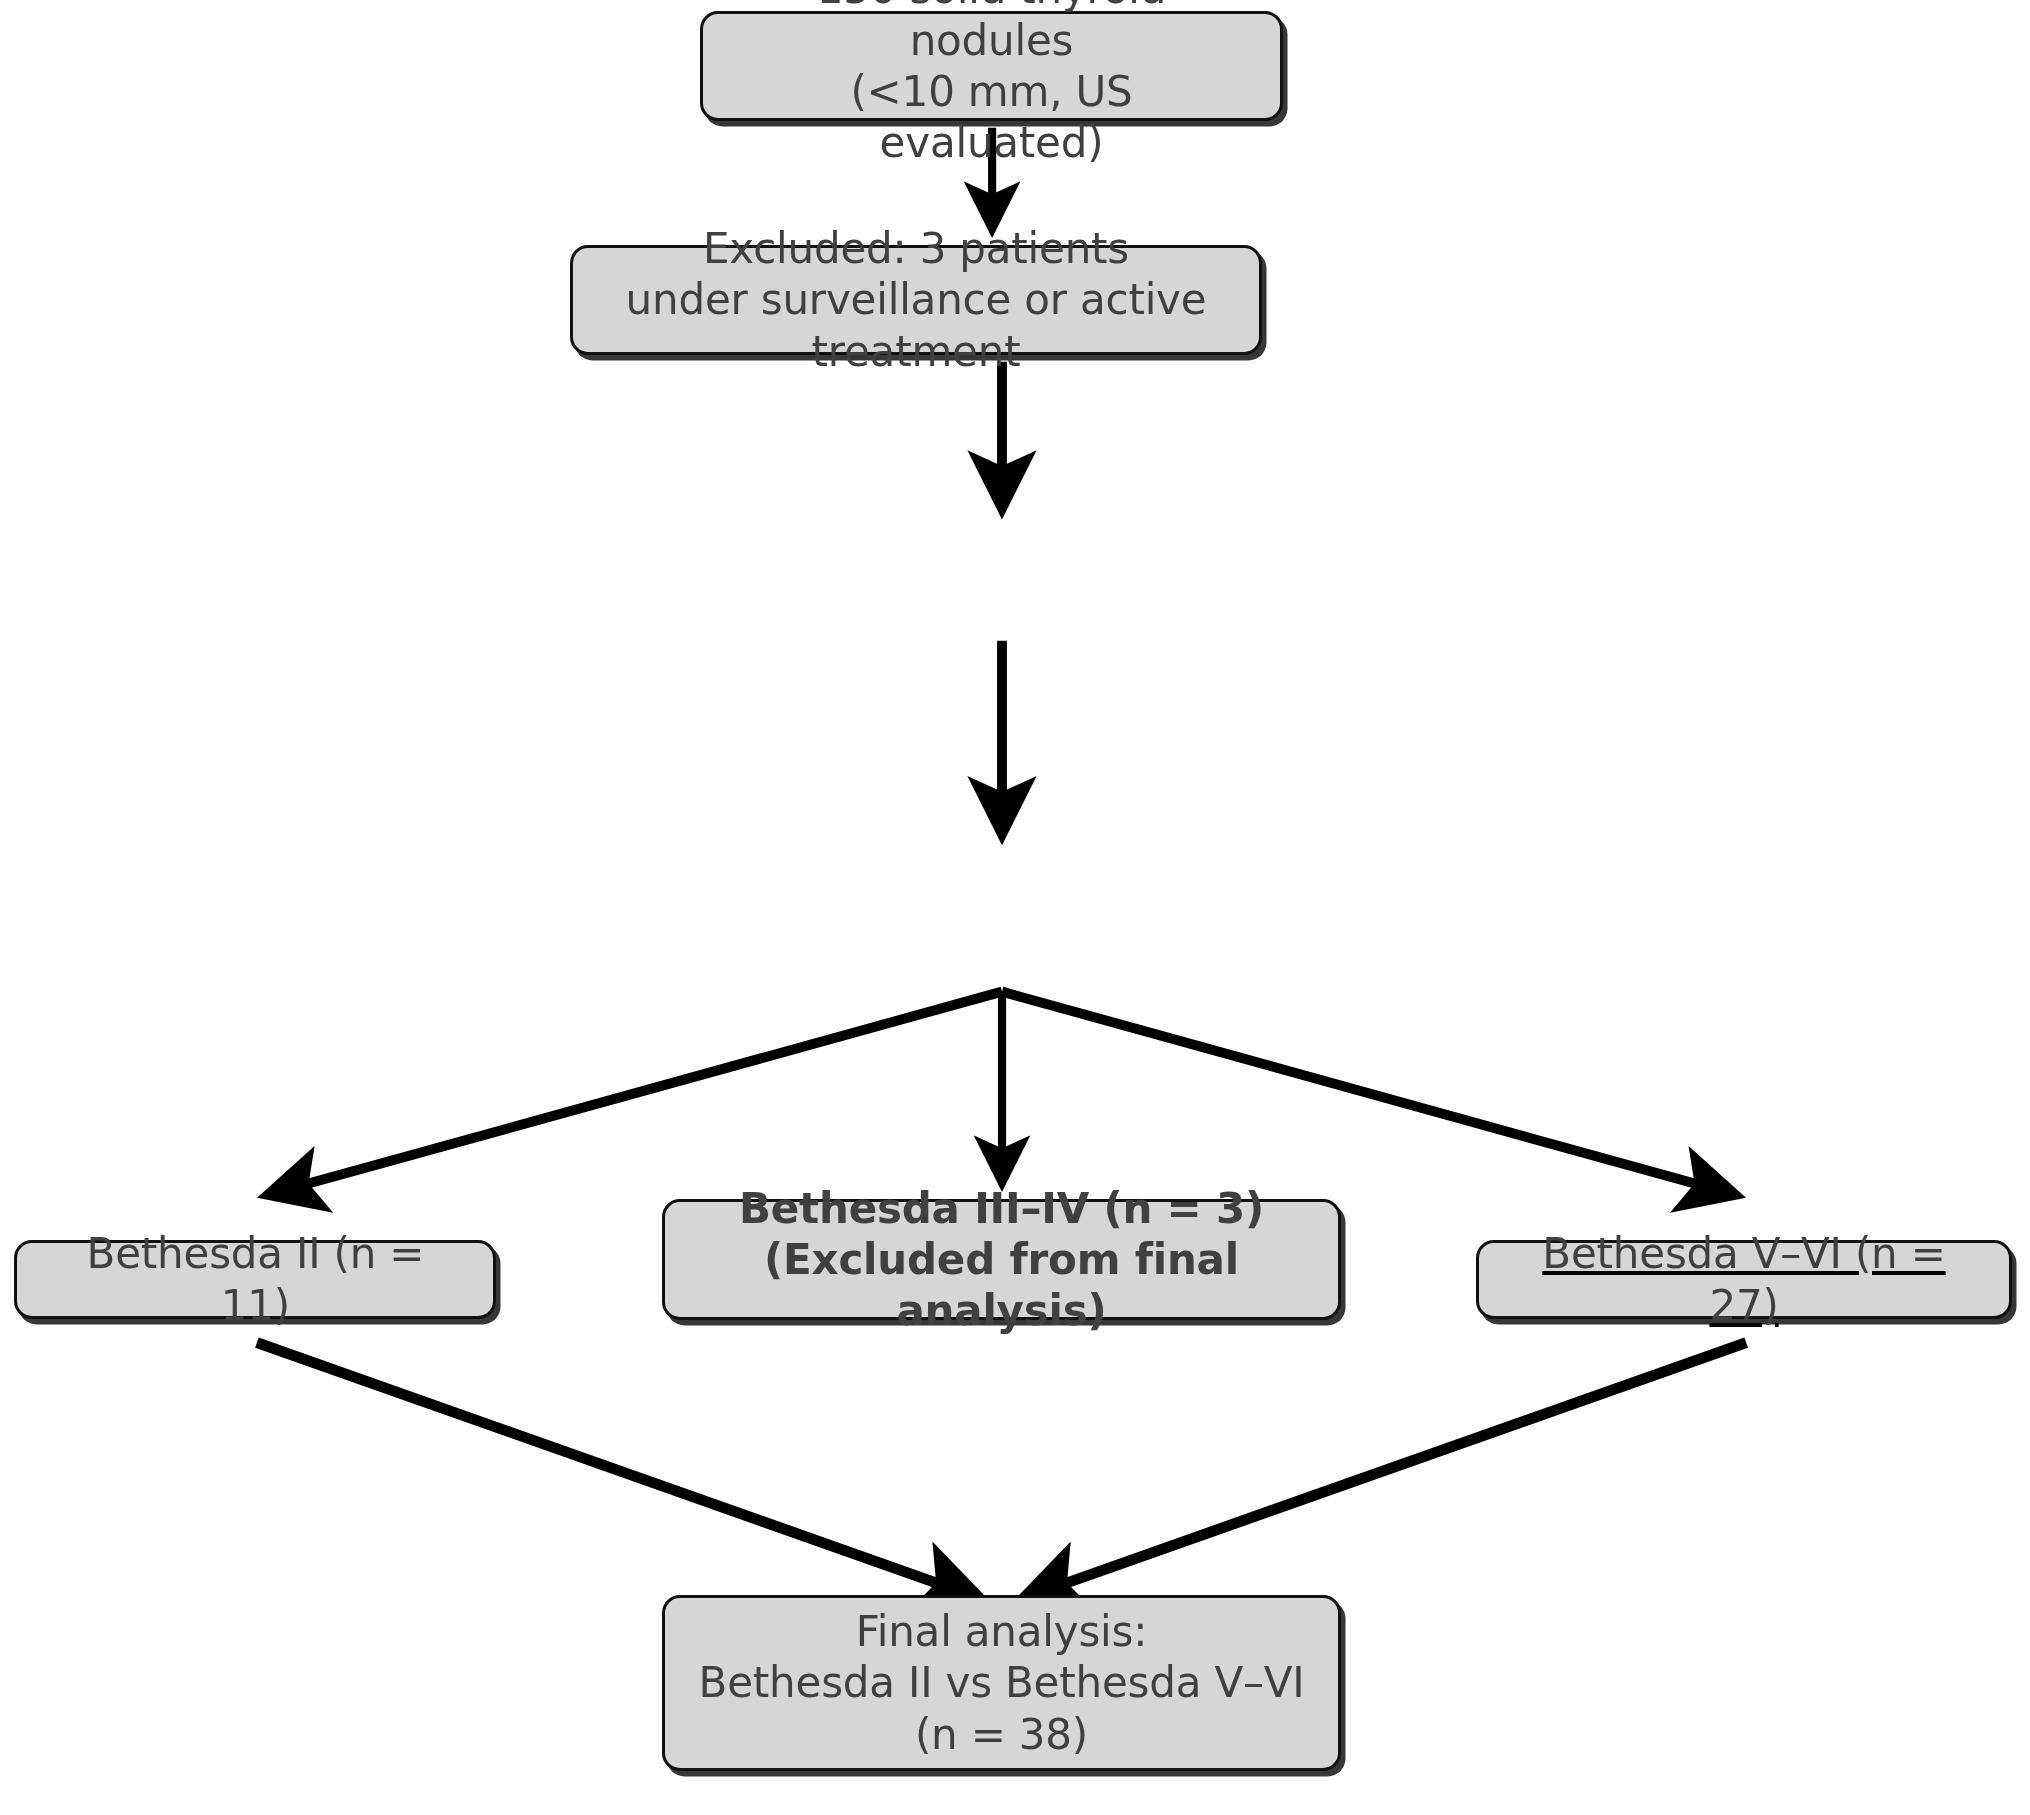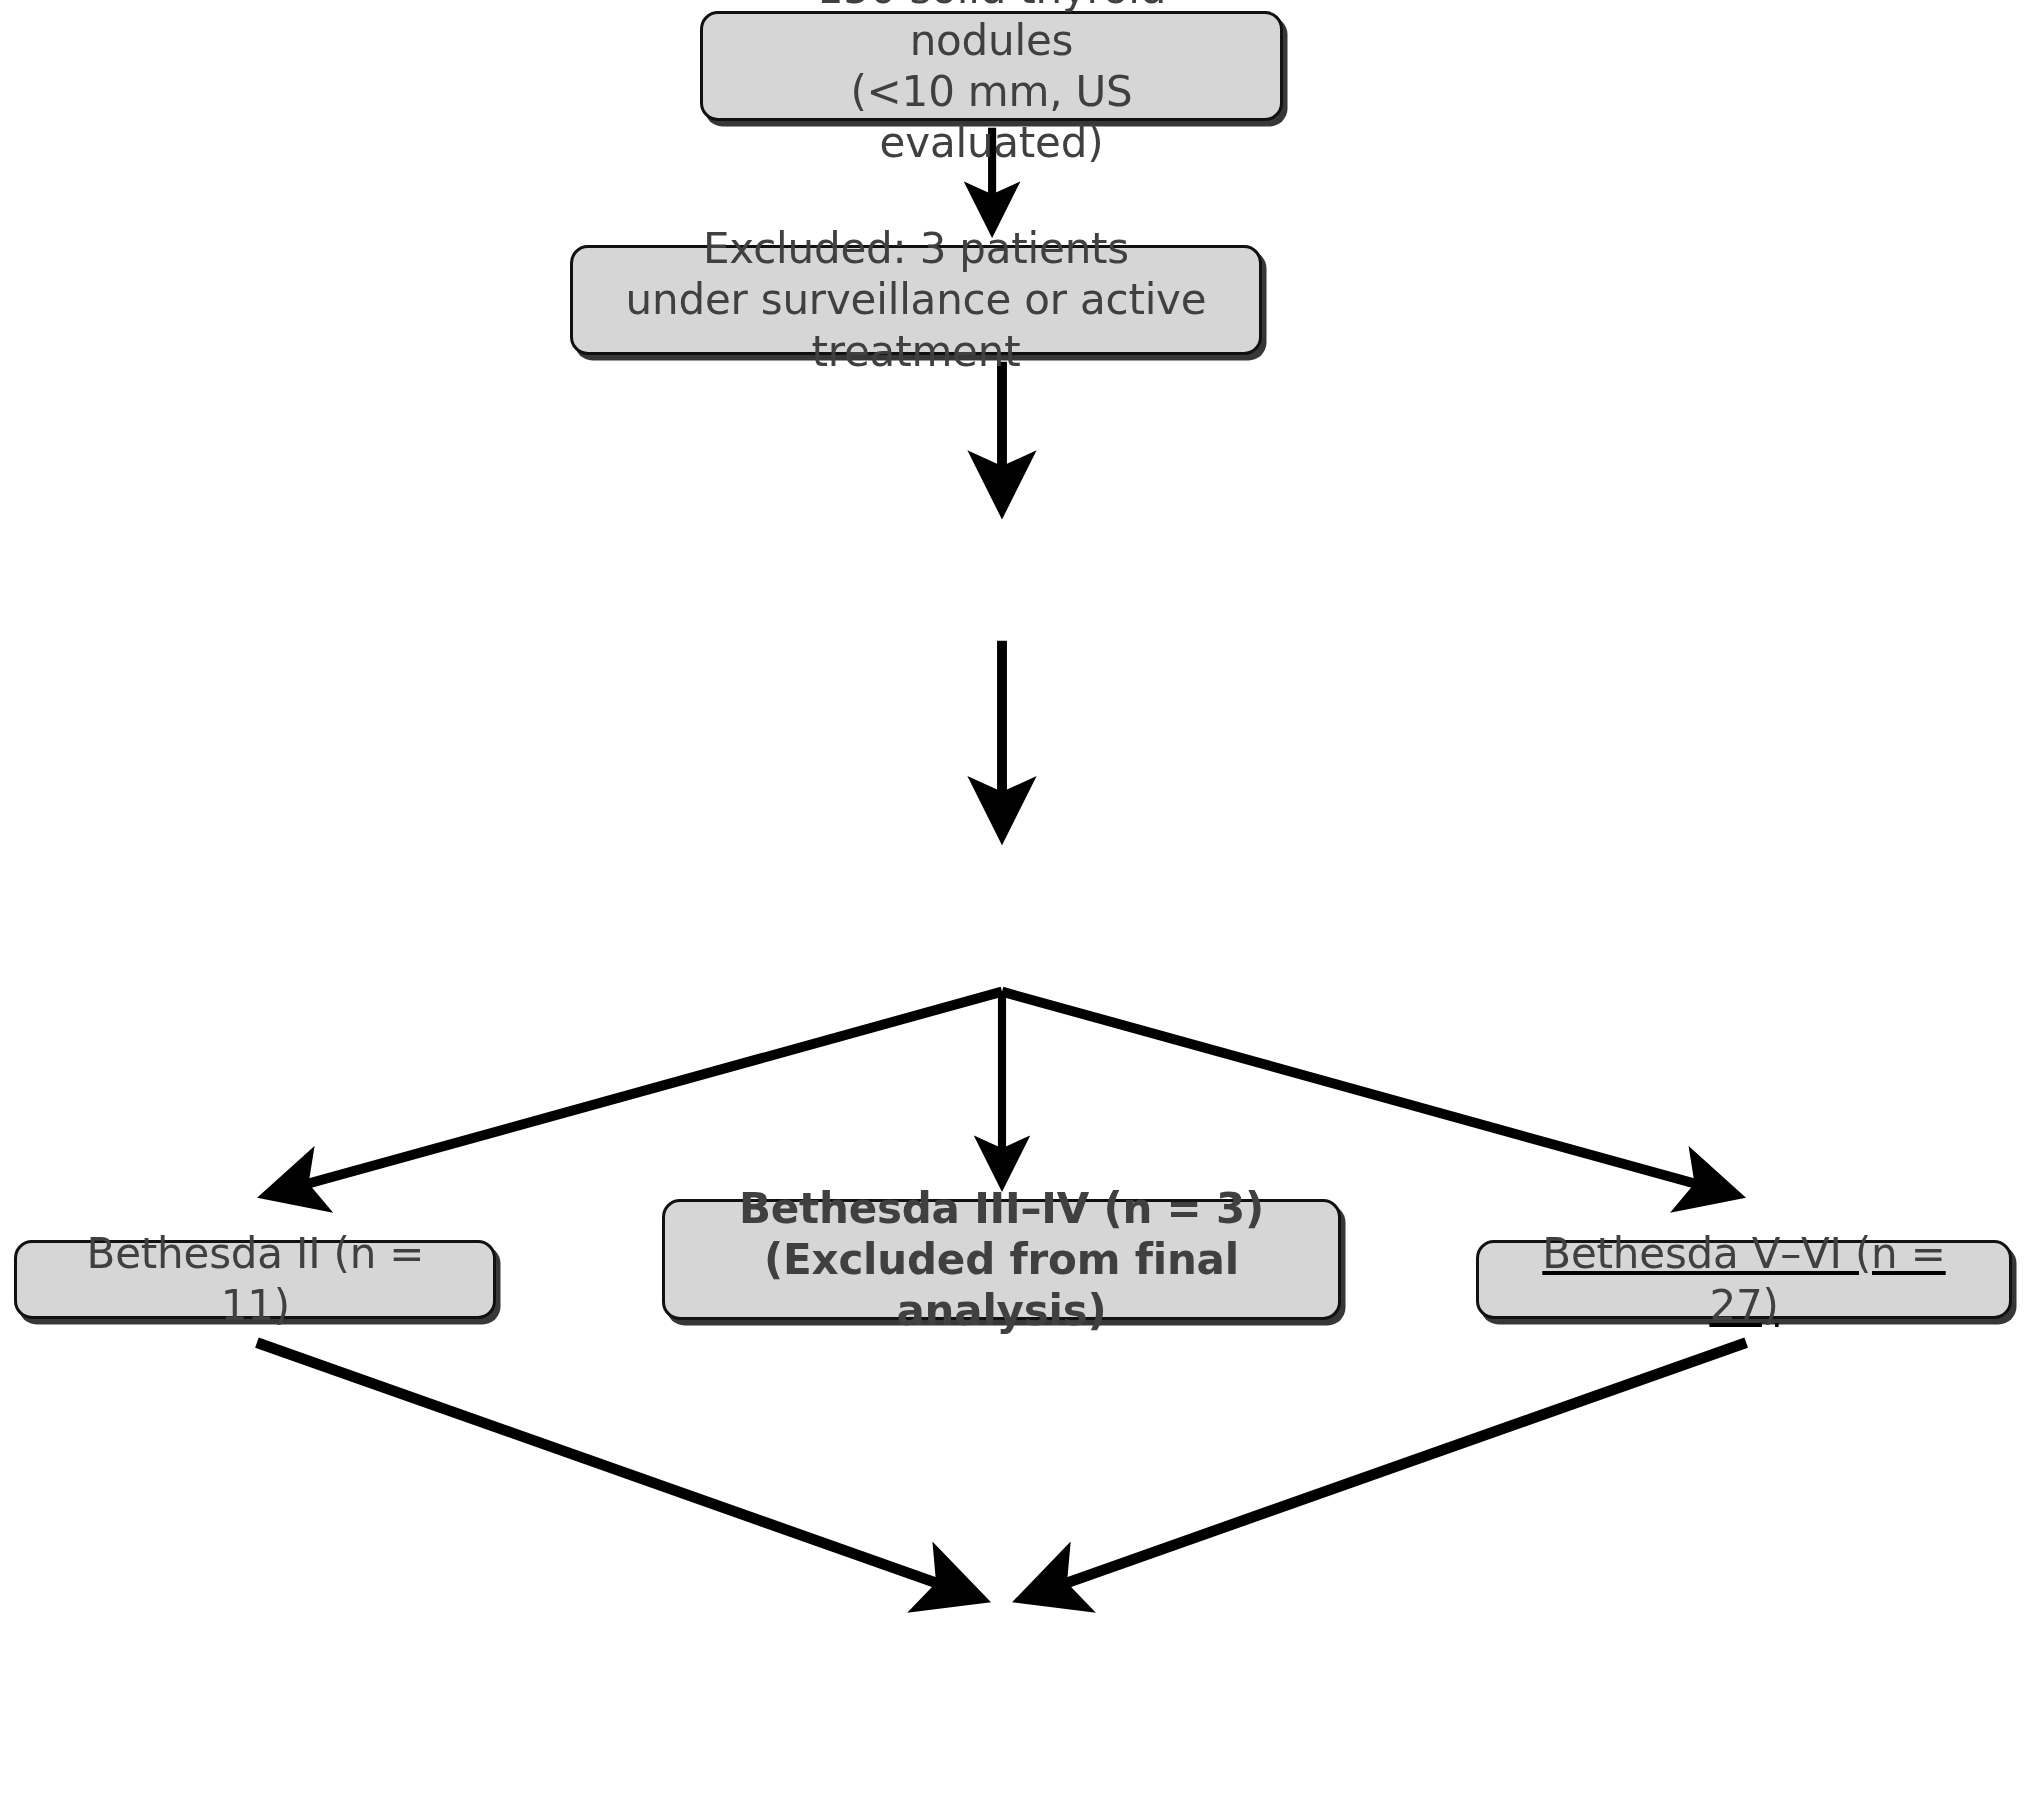--- a/index.html
+++ b/index.html
@@ -107,15 +107,20 @@
 
   <div class="node-box" id="node-bethesda34">
     <span class="node-text">Bethesda III–IV (n = 3)
 (Excluded from final analysis)</span>
   </div>
 
   <div class="node-box" id="node-bethesda56">
     <span class="node-text">Bethesda V–VI (n = 27)</span>
   </div>
 
+  <div class="node-box" id="node-final">
+    <span class="node-text">Final analysis:
+Bethesda II vs Bethesda V–VI
+(n = 38)</span>
+  </div>
 
 </div>
 
 
 </body></html>

